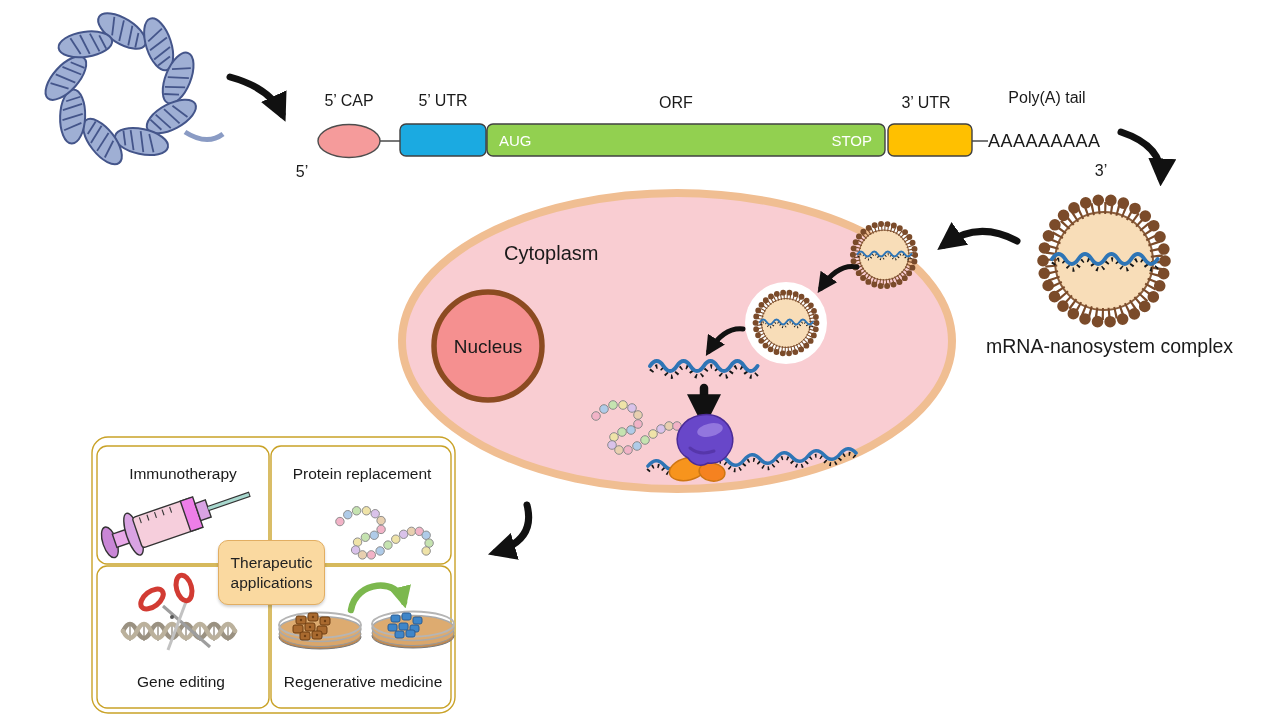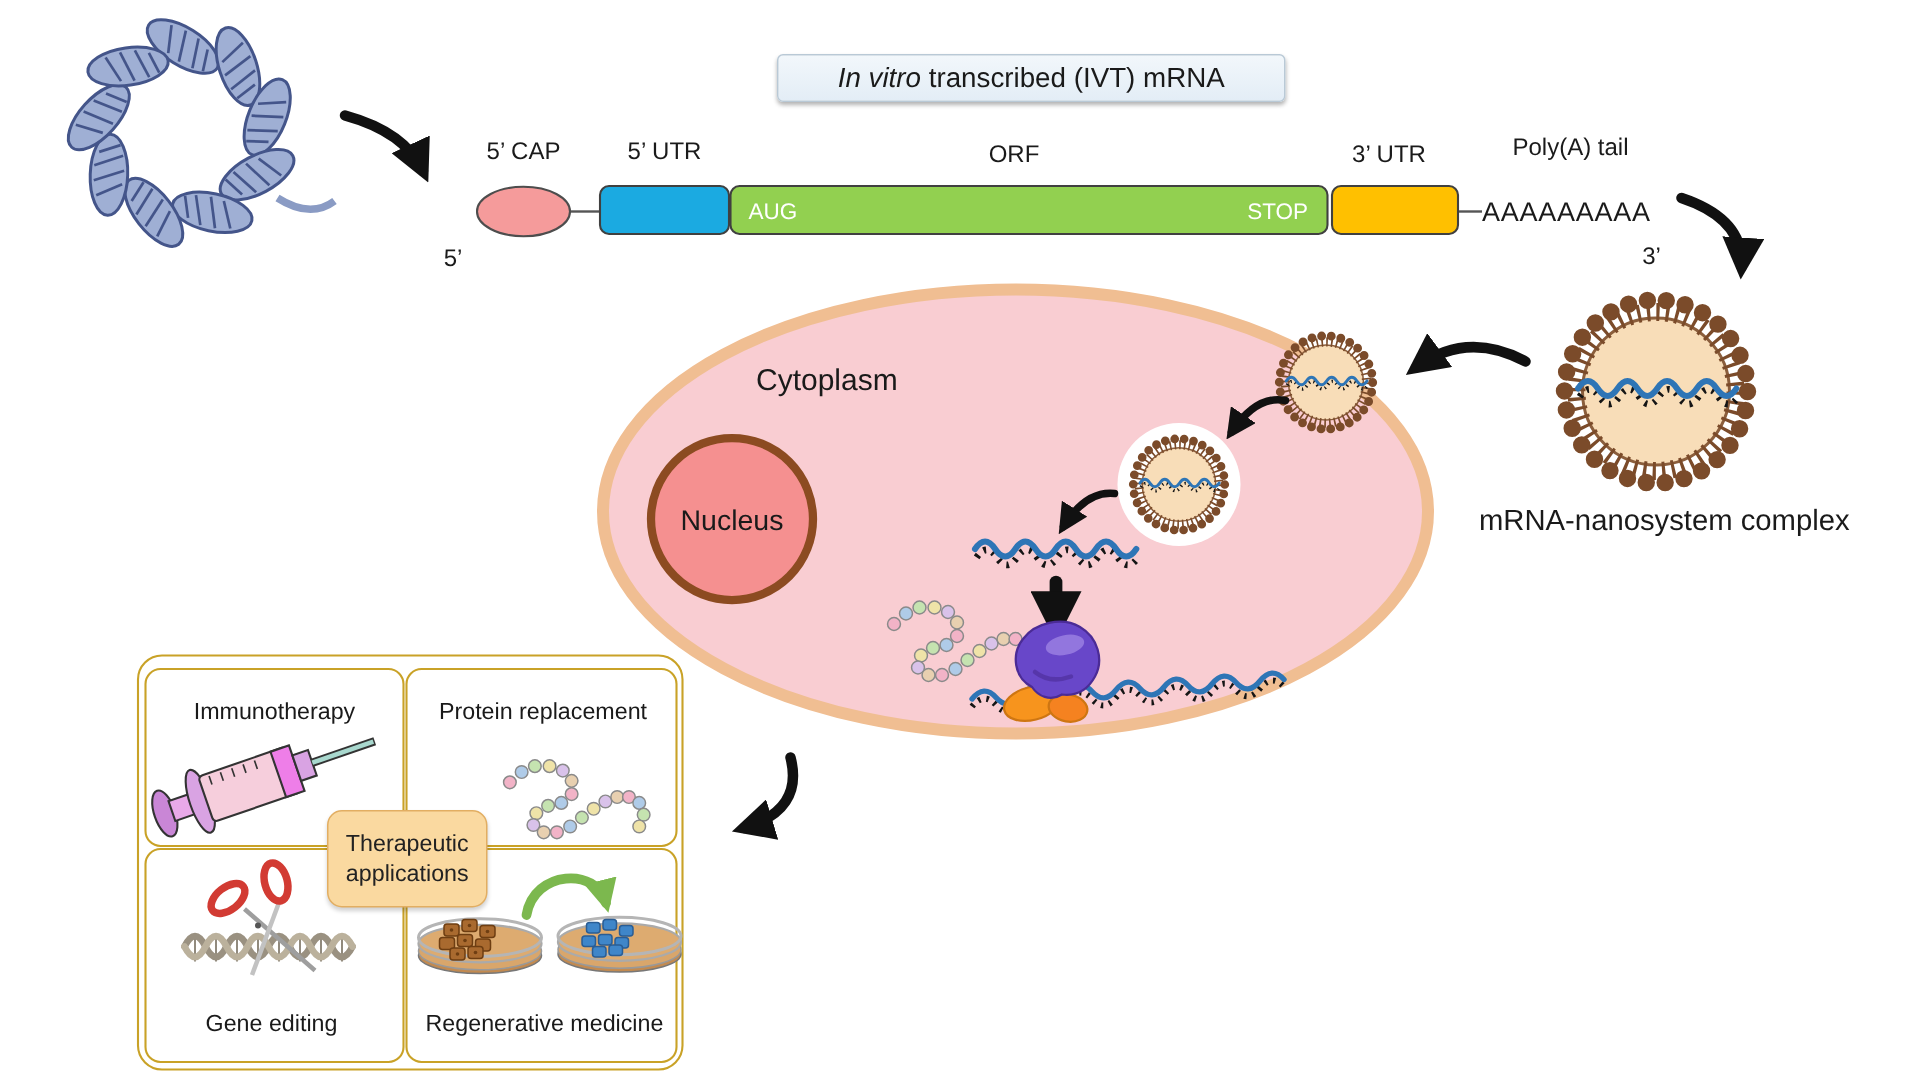--- a/index.html
+++ b/index.html
@@ -253,21 +253,18 @@
       <rect x="399" y="623" width="9" height="7" rx="2" fill="#3F86C9"></rect>
           <rect x="410" y="625" width="9" height="7" rx="2" fill="#3F86C9"></rect>
       <rect x="395" y="631" width="9" height="7" rx="2" fill="#3F86C9"></rect>
           <rect x="406" y="630" width="9" height="7" rx="2" fill="#3F86C9"></rect>
     </g>
     <path d="M351,610 C356,580 398,578 404,602" style="fill:none;stroke:var(--arrow_green,#7CB84E);stroke-width:6.5;stroke-linecap:round" marker-end="url(#ah-green)"></path>
   </g>
 
 </svg>
 
-<div id="title-box">
-  <span class="it">In vitro</span><span> transcribed (IVT) mRNA</span>
-</div>
 
 <div id="therapeutic-box">
   <span>Therapeutic applications</span>
 </div>
 
 </div>
 
 </body></html>

